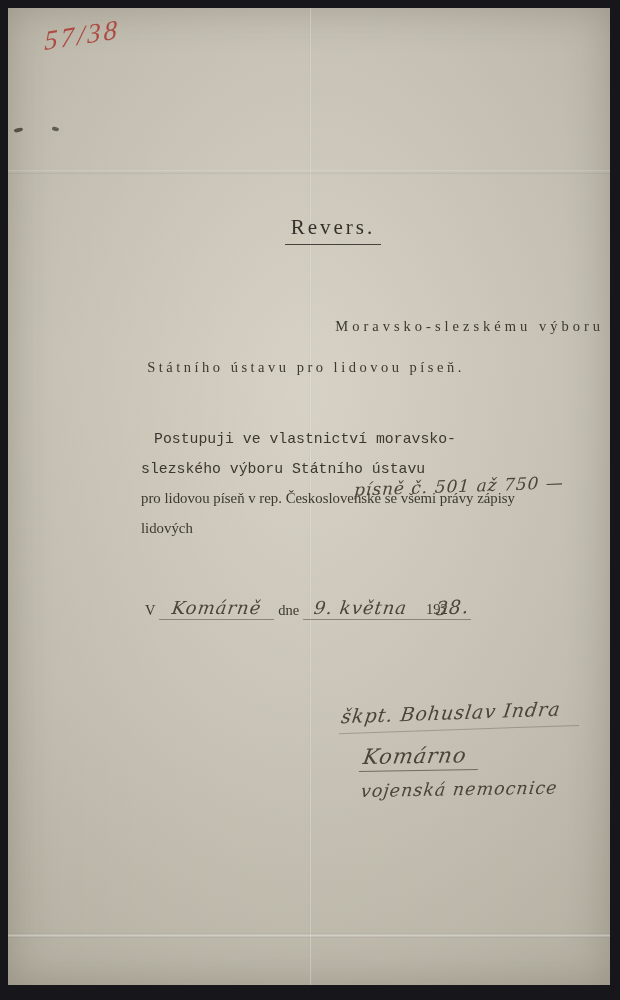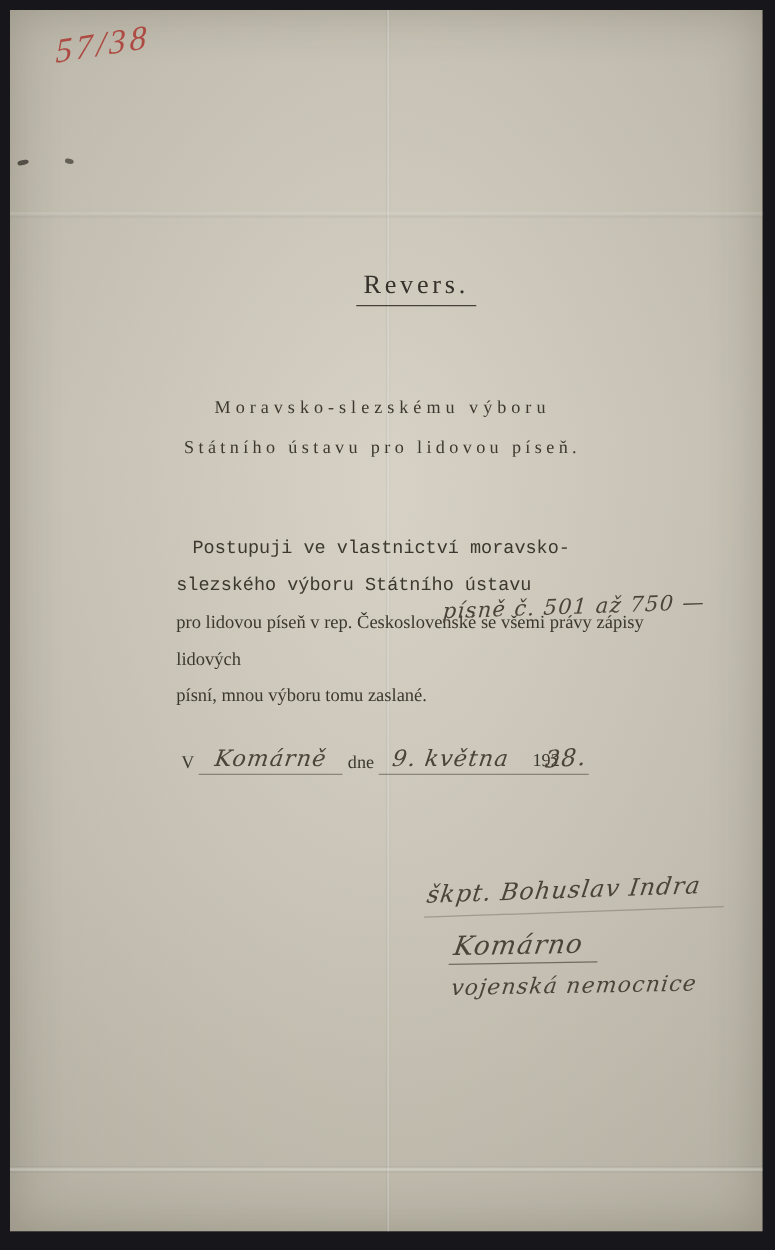--- a/index.html
+++ b/index.html
@@ -55,21 +55,21 @@
     color:#35302a;
     border-bottom:1.5px solid #46413a;
     padding:0 6px 4px 6px;
   }
   .addressee{
     position:absolute;left:0;right:6px;top:310px;
     text-align:center;
     color:#3d382f;
     font-size:14.5px;
   }
-  .addressee .l1{letter-spacing:4px;margin-bottom:15px;}
+  .addressee .l1{letter-spacing:4px;margin-bottom:24px;text-align:right;}
   .addressee .l2{letter-spacing:3.5px;}
   .body-par{
     position:absolute;left:133px;top:417px;width:392px;
     color:#3d382f;
     font-size:14.8px;
     line-height:29.5px;
     text-align:left;
   }
   .body-par .indent{text-indent:13px;font-family:Liberation Mono, monospace;}
   .hw{
@@ -150,21 +150,20 @@
     </div>
 
     <div class="addressee">
       <div class="l1">Moravsko-slezskému výboru</div>
       <div class="l2">Státního ústavu pro lidovou píseň.</div>
     </div>
 
     <div class="body-par">
       <div class="indent">Postupuji ve vlastnictví moravsko-slezského výboru Státního ústavu</div>
       <div>pro lidovou píseň v rep. Československé se všemi právy zápisy lidových</div>
-      <div>písní, mnou výboru tomu zaslané.</div>
     </div>
 
     <div class="body-hand hw">písně č. 501 až 750 —</div>
 
     <div class="date-line">
       <span class="printed">V</span>
       <span class="blank blank-place"><span class="hw date-hw">Komárně</span></span>
       <span class="printed">dne</span>
       <span class="blank blank-date"><span class="hw date-hw">9. května</span></span>
       <span class="year-wrap"><span class="printed-year">192</span><span class="hw year-hw">38.</span></span>

